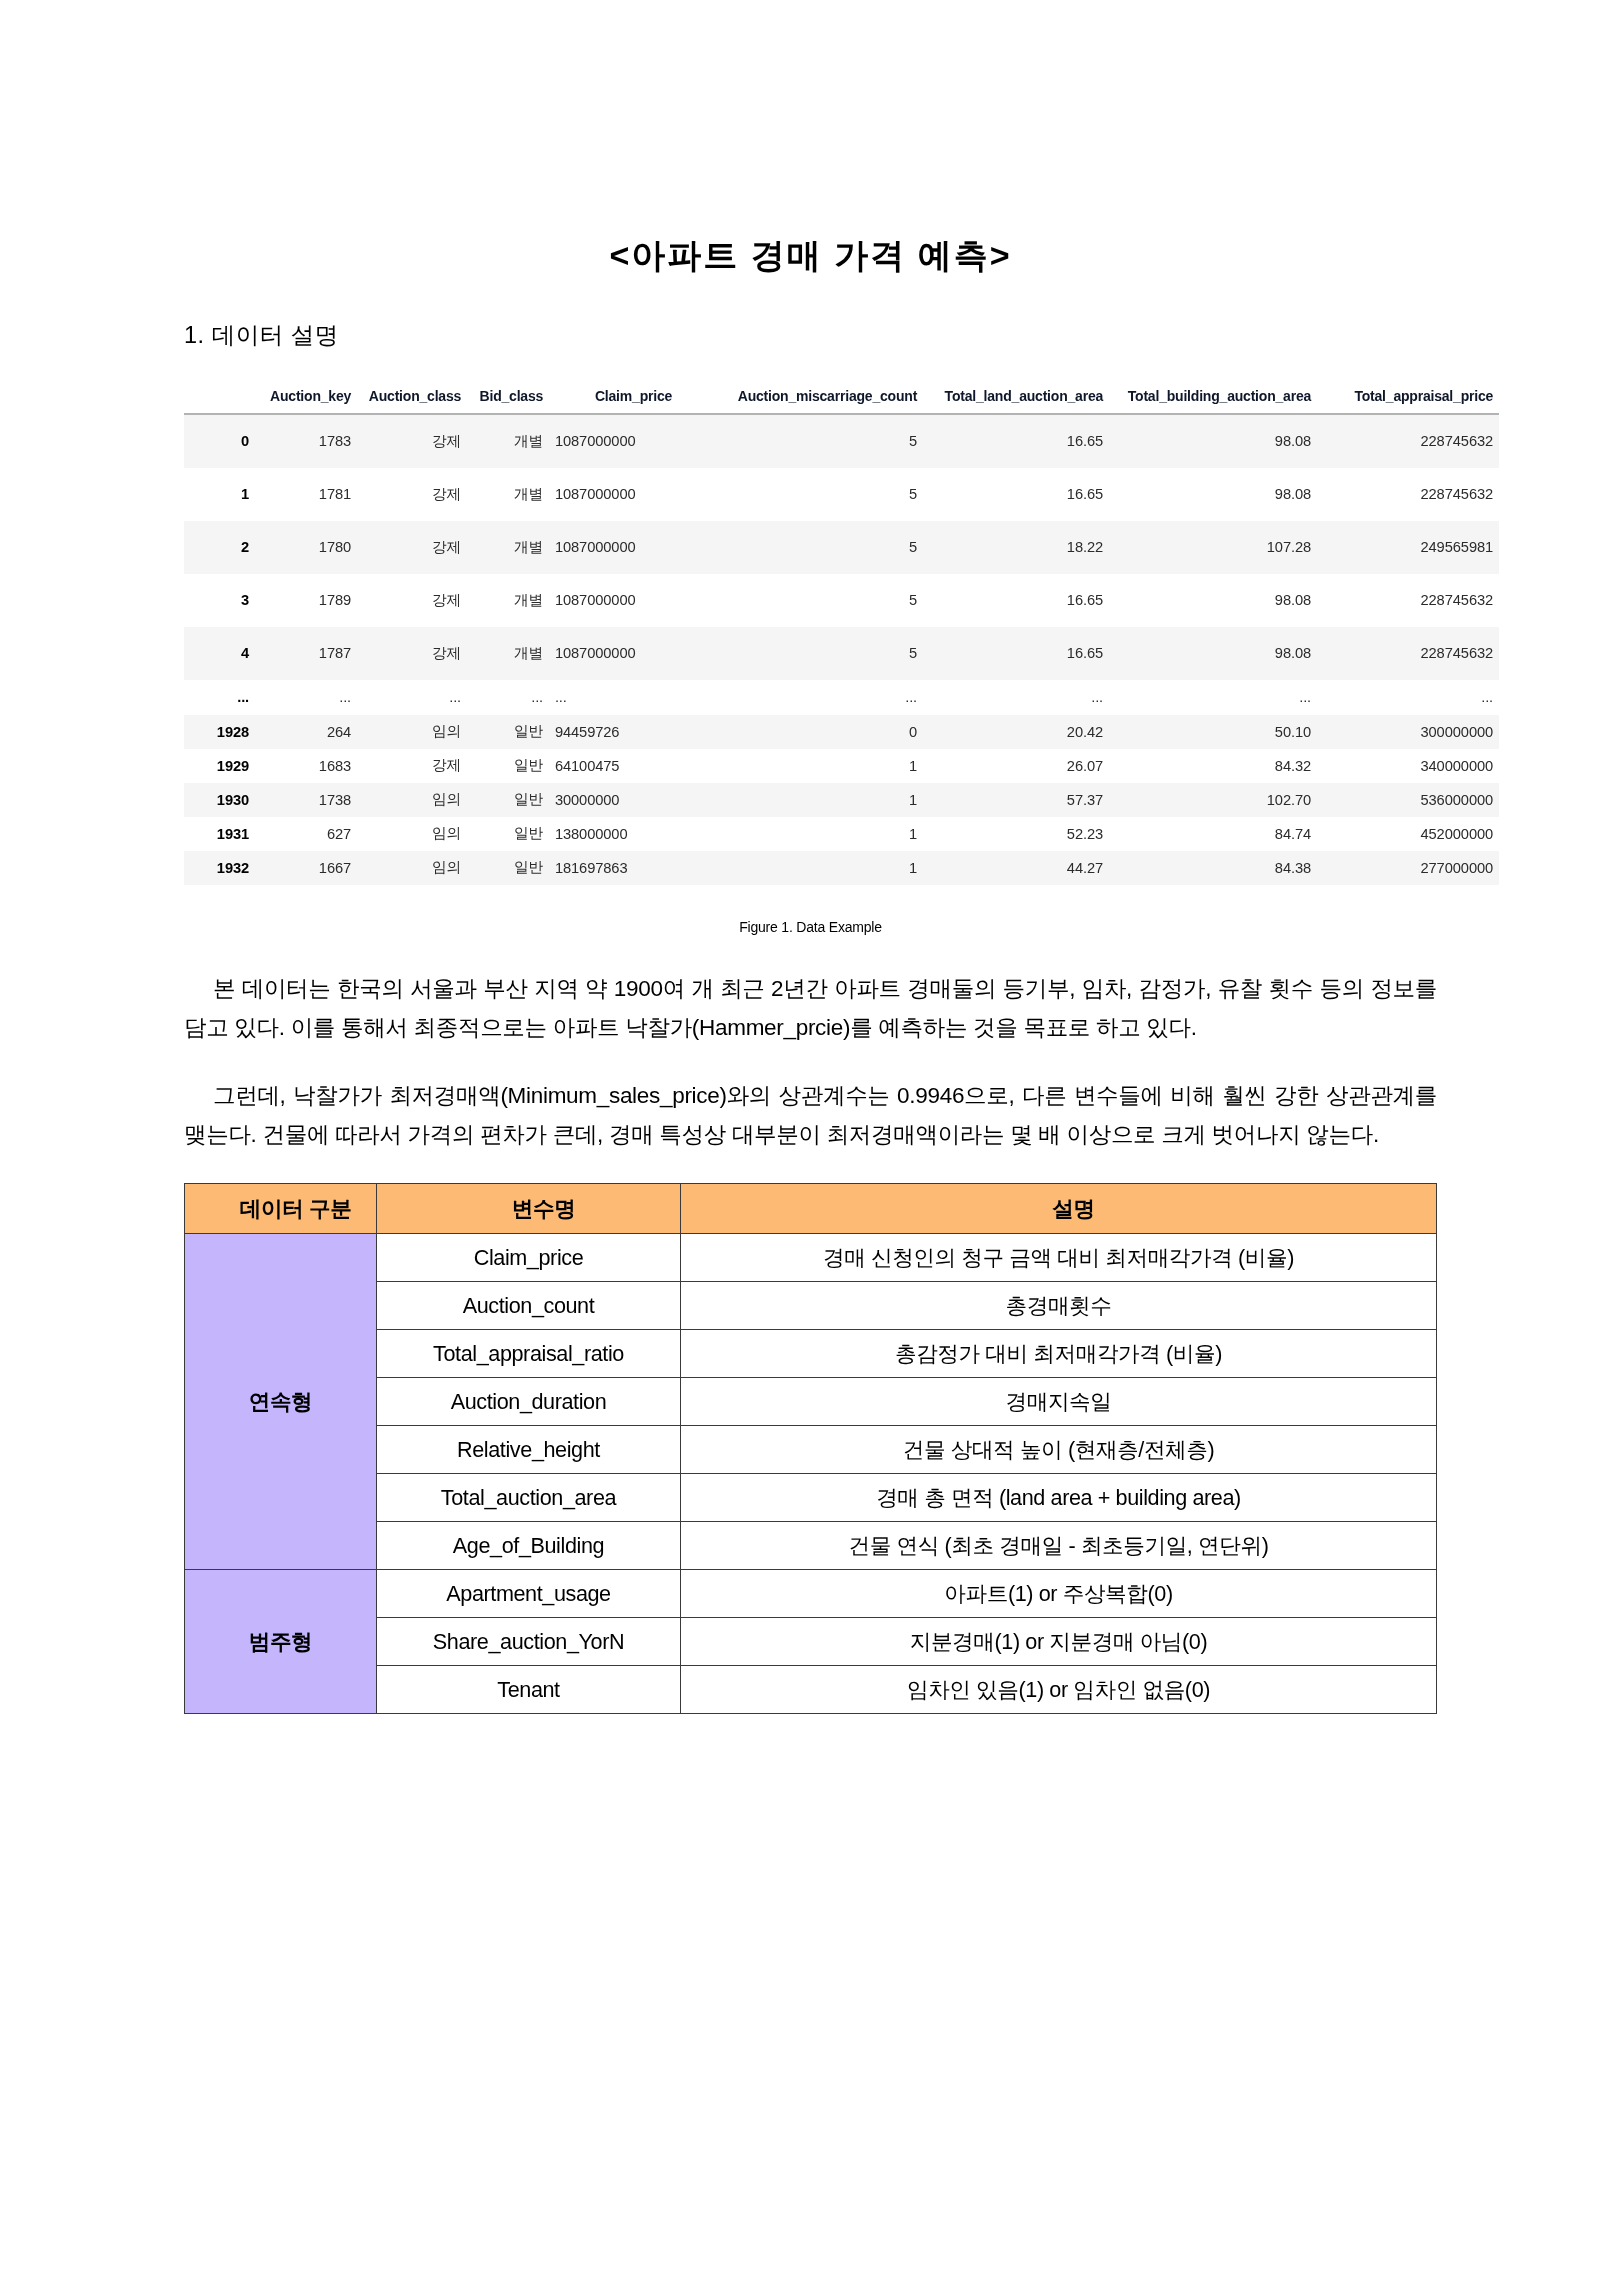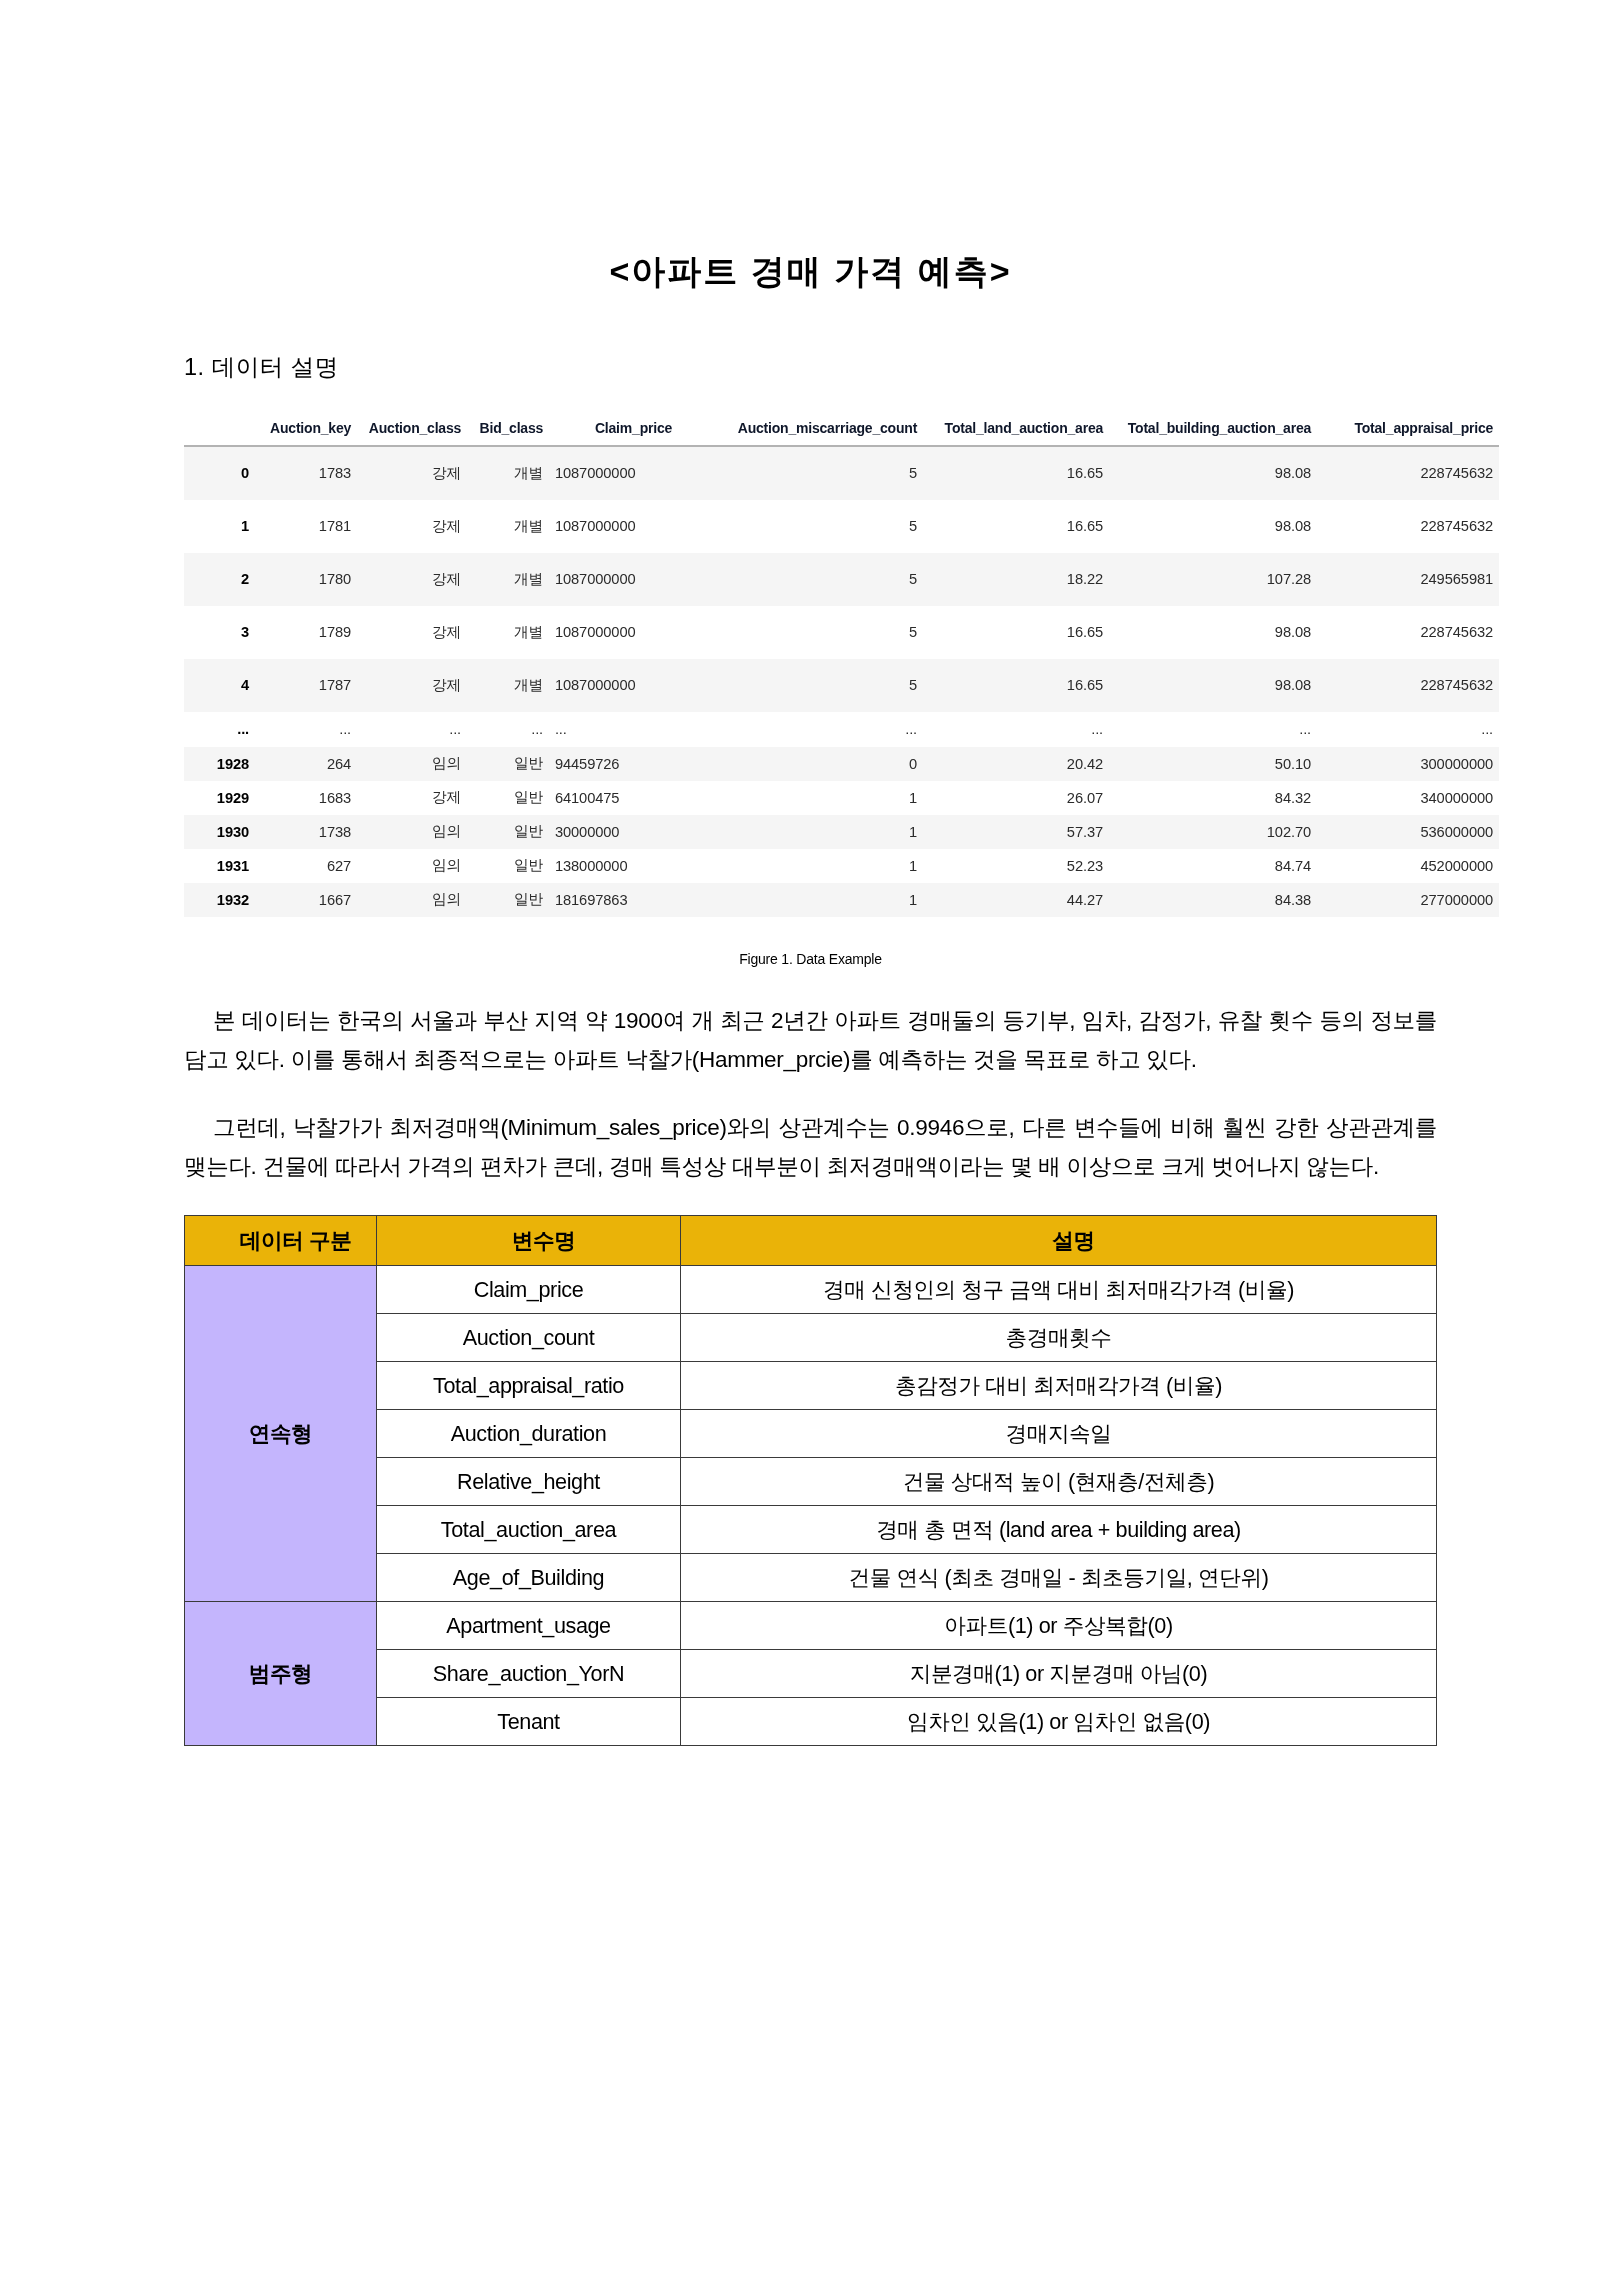--- a/index.html
+++ b/index.html
@@ -17,21 +17,21 @@
   .page {
     position: relative;
     width: 1621px;
     height: 2293px;
     box-sizing: border-box;
     padding: 0 184px;
   }
 
   
   .doc-title {
-    margin: 16px;
+    margin: 0;
     padding-top: 235px;
     text-align: center;
     font-size: 34px;
     font-weight: bold;
     letter-spacing: 2px;
     line-height: 1.2;
   }
 
   
   .section-heading {
@@ -130,21 +130,21 @@
   table.vars th,
   table.vars td {
     border: 1.5px solid #3a3a3a;
     text-align: center;
     vertical-align: middle;
     height: 47px;
     padding: 0 5.9px;
     word-break: keep-all;
   }
   table.vars thead th {
-    background: #eab308;
+    background: #fdba74;
     font-weight: bold;
     height: 49px;
     padding-left: 36px;
   }
   table.vars td.group {
     background: #e0e0e0;
     font-weight: bold;
   }
   .vcol-group { width: 192px; }
   .vcol-name  { width: 304px; }

